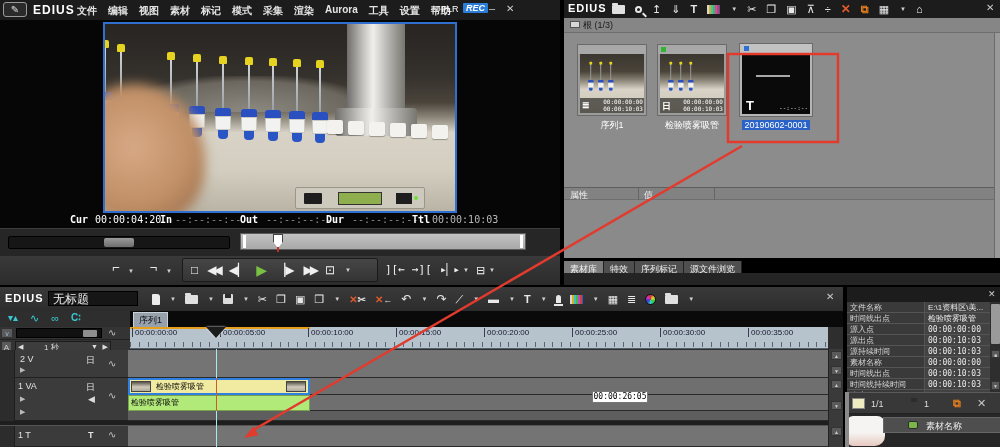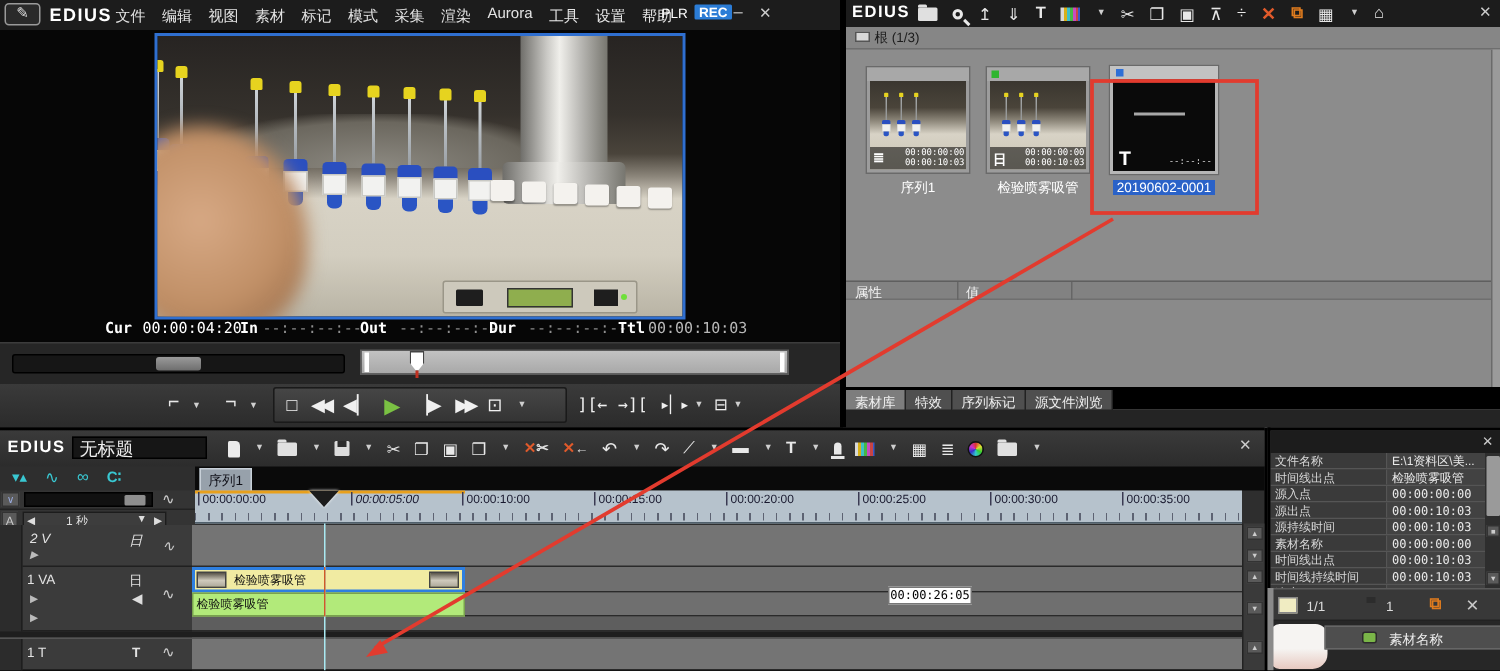--- a/index.html
+++ b/index.html
@@ -6,22 +6,22 @@
   *{box-sizing:border-box;}
   .screen{position:relative;width:1000px;height:447px;background:#000;overflow:hidden;
     font-family:"Liberation Sans",sans-serif;color:#ddd;}
   .abs{position:absolute;}
   .mono{font-family:"DejaVu Sans Mono",monospace;}
   .win{background:#101010;}
   .tbar{background:#1c1c1c;color:#eee;}
   .gi{display:inline-block;color:#e8e8e8;text-align:center;}
   .dd{color:#cfcfcf;font-size:6px;margin-left:1px;}
   
-  .menu span{font-size:10px;color:#e4e4e4;}
-  .recbadge{background:#2b7cd6;color:#fff;font-size:9px;font-weight:bold;padding:0 3px;border-radius:1px;}
+  .menu span{font-size:10px;color:#e4e4e4;font-weight:bold;}
+  .recbadge{background:#2b7cd6;color:#fff;font-size:9px;font-weight:bold;padding:0 3px;border-radius:1px;font-style:italic;}
   .vframe{border:2px solid #2f6fd0;background:linear-gradient(180deg,#272422 0%,#35312c 28%,#4a443b 42%,#8b857a 50%,#d8d3c6 58%,#d3cec0 78%,#b9b4a5 100%);overflow:hidden;}
   .cyl{background:linear-gradient(90deg,#6f6e6a,#c9c8c4 30%,#f0efeb 45%,#b7b6b2 70%,#77766f);}
   .vial{position:absolute;width:16px;height:30px;}
   .vial .needle{position:absolute;left:7px;top:-46px;width:2px;height:46px;background:linear-gradient(180deg,#cfd4d8,#9aa0a6);}
   .vial .tip{position:absolute;left:4px;top:-52px;width:8px;height:8px;background:#e6d31f;border-radius:2px 2px 1px 1px;}
   .vial .cap{position:absolute;left:0;top:0;width:16px;height:8px;background:#2a4fc0;border-radius:3px 3px 0 0;}
   .vial .body{position:absolute;left:0;top:8px;width:16px;height:14px;background:#f2f2f0;border:1px solid #c9c9c4;}
   .vial .base{position:absolute;left:3px;top:22px;width:10px;height:9px;background:#2a55c4;border-radius:0 0 4px 4px;}
   .wcap{position:absolute;width:16px;height:14px;background:#f4f2ee;border-radius:2px;box-shadow:0 1px 1px rgba(0,0,0,.3);}
   .tclabel{font-weight:bold;color:#fff;font-size:10px;}
@@ -431,34 +431,34 @@
         <span class="abs" style="left:2px;top:1px;font-size:7px;">◀</span>
         <span class="abs" style="left:28px;top:0px;">1 秒</span>
         <span class="abs" style="right:12px;top:1px;font-size:7px;">▼</span>
         <span class="abs" style="right:2px;top:1px;font-size:7px;">▶</span>
       </span>
     </div>
 
     <div class="abs ruler" style="left:130px;top:40px;width:698px;height:22px;border-bottom:1px solid #50606c;">
       <span class="abs" style="left:0;top:0;width:180px;height:2px;background:#e8a01c;"></span>
       <span class="rl" style="left:5px;">00:00:00:00</span>
-      <span class="rl" style="left:107px;font-style:italic;">00:00:05:00</span>
+      <span class="rl" style="left:93px;">00:00:05:00</span>
       <span class="rl" style="left:181px;">00:00:10:00</span>
       <span class="rl" style="left:269px;">00:00:15:00</span>
       <span class="rl" style="left:357px;">00:00:20:00</span>
       <span class="rl" style="left:445px;">00:00:25:00</span>
       <span class="rl" style="left:533px;">00:00:30:00</span>
       <span class="rl" style="left:621px;">00:00:35:00</span>
       <span class="ticks"></span>
       <span class="abs" style="left:76px;top:0;width:0;height:0;border-left:10px solid transparent;border-right:10px solid transparent;border-top:11px solid #1c1c1c;filter:drop-shadow(0 0 1px #fff);"></span>
     </div>
 
     <div class="abs" style="left:0;top:62px;width:843px;height:100px;">
 
-      <div class="abs trackhdr" style="left:0;top:1px;width:128px;height:28px;font-style:italic;">
+      <div class="abs trackhdr" style="left:0;top:1px;width:128px;height:28px;">
         <span class="abs" style="left:0;top:0;width:15px;height:28px;background:#2c2c2c;border-right:1px solid #1e1e1e;"></span>
         <span class="abs" style="left:20px;top:4px;">2 V</span>
         <span class="abs" style="left:86px;top:4px;">日</span>
         <span class="abs" style="left:20px;top:16px;font-size:7px;color:#bbb;">▶</span>
         <span class="abs sq" style="left:108px;top:8px;">∿</span>
       </div>
       <div class="abs lane" style="left:128px;top:1px;width:700px;height:28px;"></div>
 
       <div class="abs trackhdr" style="left:0;top:29px;width:128px;height:43px;">
         <span class="abs" style="left:0;top:0;width:15px;height:43px;background:#2c2c2c;border-right:1px solid #1e1e1e;"></span>

